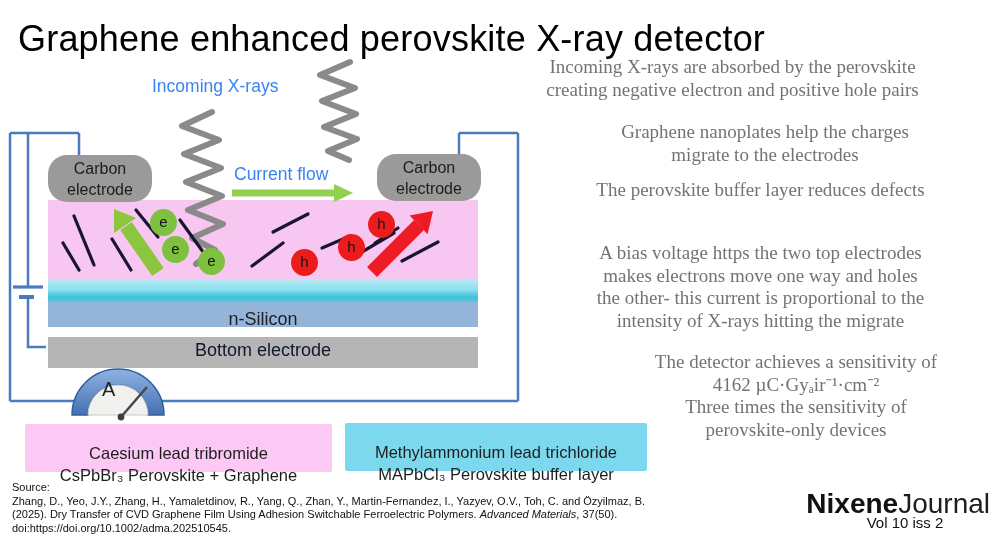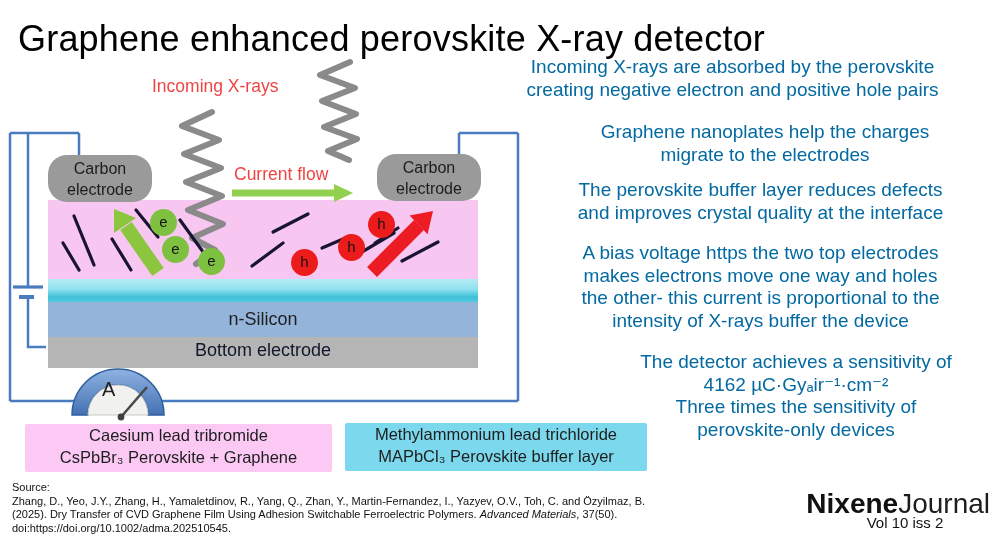--- a/index.html
+++ b/index.html
@@ -13,53 +13,53 @@
   .abs { position:absolute; }
   .z1 { z-index:1; } .z2 { z-index:2; } .z3 { z-index:3; }
 
   .title { left:18px; top:18px; font-size:36px; color:#000000; letter-spacing:0.2px; }
 
   
   .layer { left:48px; width:430px; text-align:center; }
   .layer-perovskite { top:200px; height:79px; background:#f8c7f1; }
   .layer-buffer { top:279px; height:23px;
     background:linear-gradient(#b5ecf5 0%, #8fe0ee 45%, #3fc0da 78%, #52c9de 100%); }
-  .layer-silicon { top:302px; height:35px; background:#94b4da; font-size:18px; line-height:35px; color:#1f1f1f; }
+  .layer-silicon { top:302px; height:25px; background:#94b4da; font-size:18px; line-height:35px; color:#1f1f1f; }
   .layer-bottom { top:337px; height:31px; background:#b5b5b5; font-size:18px; line-height:26px; color:#0f172a; }
 
   .electrode {
     width:104px; height:47px; background:#9a9a9a; border-radius:19px;
     color:#1c1c1c; font-size:16px; line-height:21px; text-align:center; padding-top:3px;
   }
   .electrode-left { left:48px; top:155px; }
   .electrode-right { left:377px; top:154px; }
 
-  .small-label { font-size:17.5px; color:#ef4444; }
+  .small-label { font-size:17.5px; color:#3b82f6; }
   .lbl-xrays { left:152px; top:76px; }
   .lbl-current { left:234px; top:164px; }
 
   .carrier {
     width:27px; height:27px; border-radius:50%; text-align:center;
     font-size:15px; line-height:26px; color:#141414;
   }
   .carrier-e { background:#7ec141; }
   .carrier-h { background:#ec1c1c; }
 
   .ammeter-label { font-size:20px; color:#222; }
 
   
   .legend {
     text-align:center; font-size:16.5px; line-height:22px; color:#1e1e1e;
-    border-radius:2px; padding-top:0;
+    border-radius:2px; padding-top:18px;
   }
   .legend-pink { left:25px; top:424px; width:307px; height:48px; background:#fbc9f4; }
   .legend-cyan { left:345px; top:423px; width:302px; height:48px; background:#7cd8ec; }
 
   
-  .para { text-align:center; font-size:19px; line-height:22.5px; color:#0369a1; }
+  .para { text-align:center; font-size:19px; line-height:22.5px; color:#737373;font-family:Liberation Serif, serif; }
   .p1 { left:480px; top:56px;  width:505px; }
   .p2 { left:540px; top:121px; width:450px; }
   .p3 { left:528px; top:179px; width:465px; }
   .p4 { left:528px; top:242px; width:465px; }
   .p5 { left:600px; top:351px; width:392px; }
 
   
   .source { left:12px; top:481px; width:760px; font-size:11px; line-height:13.5px; color:#111; }
   .source .it { font-style:italic; }
 
@@ -180,27 +180,26 @@
   <div class="abs z3 para p1">
     <div>Incoming X-rays are absorbed by the perovskite</div>
     <div>creating  negative electron and positive hole pairs</div>
   </div>
   <div class="abs z3 para p2">
     <div>Graphene nanoplates help the charges</div>
     <div>migrate to the electrodes</div>
   </div>
   <div class="abs z3 para p3">
     <div>The perovskite buffer layer reduces defects</div>
-    <div>and improves crystal quality at the interface</div>
   </div>
   <div class="abs z3 para p4">
     <div>A bias voltage https the two top electrodes</div>
     <div>makes electrons move one way and holes</div>
     <div>the other- this current is proportional to the</div>
-    <div>intensity of X-rays buffer the device</div>
+    <div>intensity of X-rays hitting the migrate</div>
   </div>
   <div class="abs z3 para p5">
     <div>The detector achieves a sensitivity of</div>
     <div>4162 µC·Gyₐir⁻¹·cm⁻²</div>
     <div>Three times the sensitivity of</div>
     <div>perovskite-only devices</div>
   </div>
 
   <div class="abs z3 source">
     <div>Source:</div>

